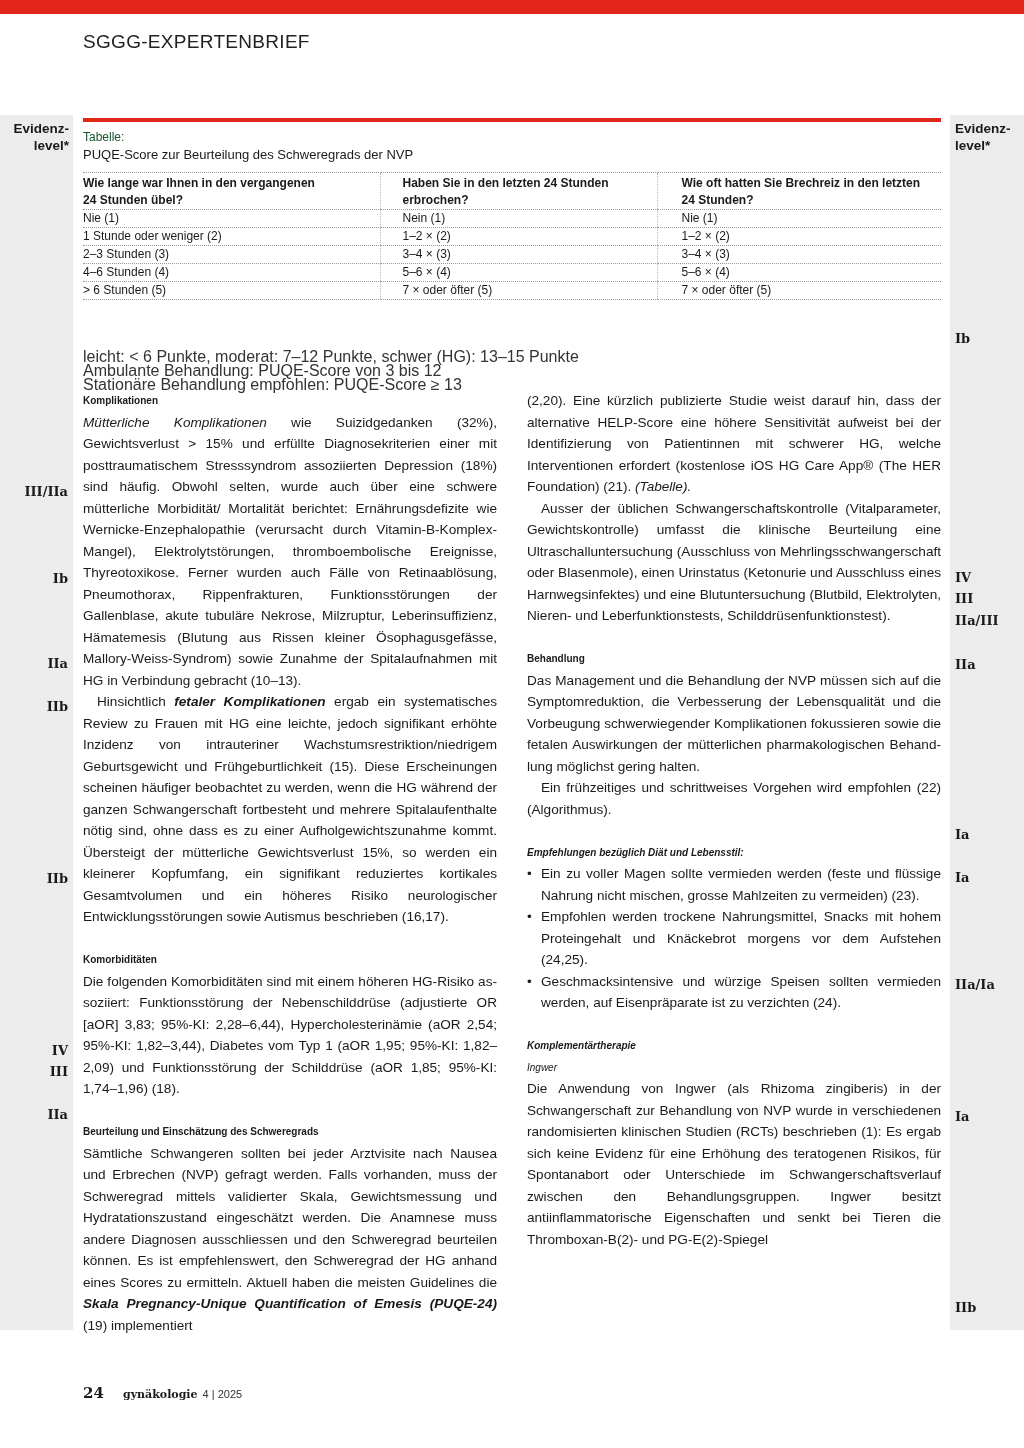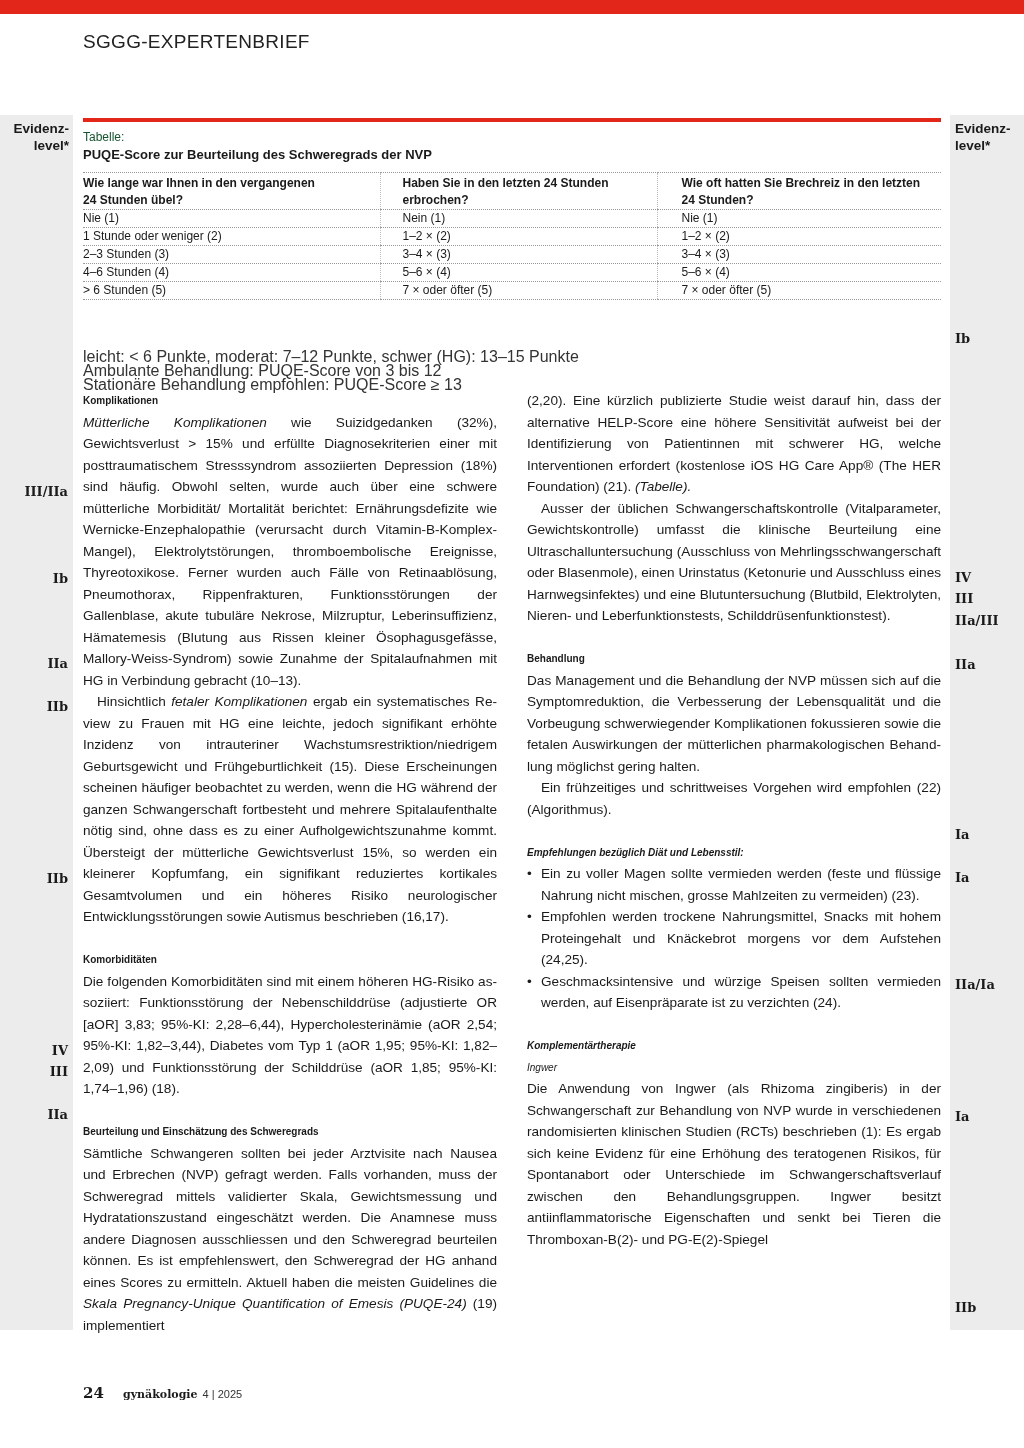--- a/index.html
+++ b/index.html
@@ -16,42 +16,42 @@
   .ev-head.left { left: 0; width: 69px; text-align: right; top: 120px; }
   .ev-head.right { left: 955px; top: 120px; text-align: left; }
 
   .ev { position: absolute; font-family: "DejaVu Serif", serif; font-weight: 700; font-size: 13px; color: #1a1a1a; line-height: 16px; }
   .ev.left { left: 0; width: 68px; text-align: right; }
   .ev.right { left: 955px; text-align: left; }
 
   
   .tbl-rule { position: absolute; left: 83px; top: 118px; width: 858px; height: 4px; background: #e2261a; }
   .tbl-caption { position: absolute; left: 83px; top: 130px; font-size: 12px; line-height: 15px; color: #14532d; }
-  .tbl-title { position: absolute; left: 83px; top: 146px; font-size: 13px; font-weight: 700; line-height: 17px; color: #1a1a1a; }
+  .tbl-title { position: absolute; left: 83px; top: 146px; font-size: 13px; font-weight: 400; line-height: 17px; color: #1a1a1a; }
   table.puqe { position: absolute; left: 83px; top: 172px; width: 858px; border-collapse: collapse; font-size: 12px; line-height: 17px; }
   table.puqe th, table.puqe td { text-align: left; vertical-align: top; padding: 0; border-bottom: 1px dotted #9a9a9a; }
   table.puqe th { font-weight: 700; padding-top: 2px; padding-bottom: 0; }
   table.puqe .c1 { width: 297px; }
   table.puqe .c2 { width: 277px; padding-left: 22px; border-left: 1px dotted #bdbdbd; }
   table.puqe .c3 { padding-left: 24px; border-left: 1px dotted #bdbdbd; }
   table.puqe tr:first-child th { border-top: 1px dotted #9a9a9a; }
   .tbl-notes { position: absolute; left: 83px; top: 316px; font-size: 16px; line-height: 14px; color: #333; margin-top: 34px; }
   .tbl-notes div { white-space: nowrap; }
 
   
   .col { position: absolute; width: 414px; font-size: 13.6px; line-height: 21.5px; color: #1a1a1a; text-align: justify; hyphens: manual; }
   .col.left { left: 83px; top: 390px; }
   .col.right { left: 527px; top: 390px; }
   .col h3 { font-size: 10px; font-weight: 700; line-height: 21.5px; margin: 0; }
   .col h3.ital { font-style: italic; }
   .col p { margin: 0; }
   .col p.ind { text-indent: 14px; }
   .col .gap { height: 21.5px; }
   .col em { font-style: italic; }
-  .col b.bi { font-weight: 400; font-style: italic; }
+  .col b.bi { font-weight: 700; font-style: italic; }
   .col ul { list-style: none; margin: 0; padding: 0; }
   .col li { position: relative; padding-left: 14px; }
   .col li::before { content: "•"; position: absolute; left: 0; top: 0; }
 
   .footer { position: absolute; left: 83px; top: 1384px; display: flex; align-items: baseline; gap: 0; }
   .footer .pg { font-family: "DejaVu Serif", serif; font-weight: 700; font-size: 15px; width: 40px; }
   .footer .jr { font-family: "DejaVu Serif", serif; font-weight: 700; font-size: 11px; }
   .footer .iss { font-size: 11px; color: #333; margin-left: 5px; }
 </style>
 </head>

